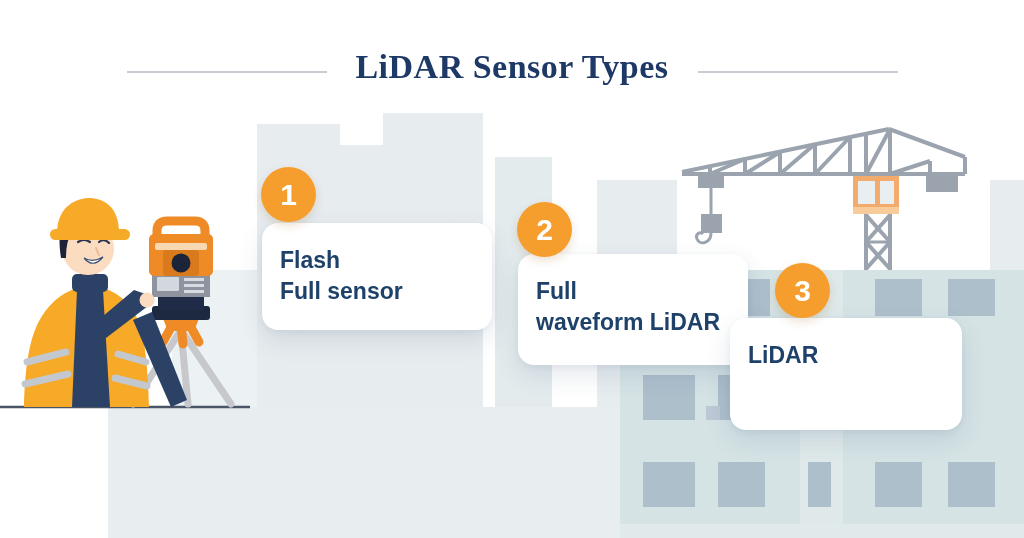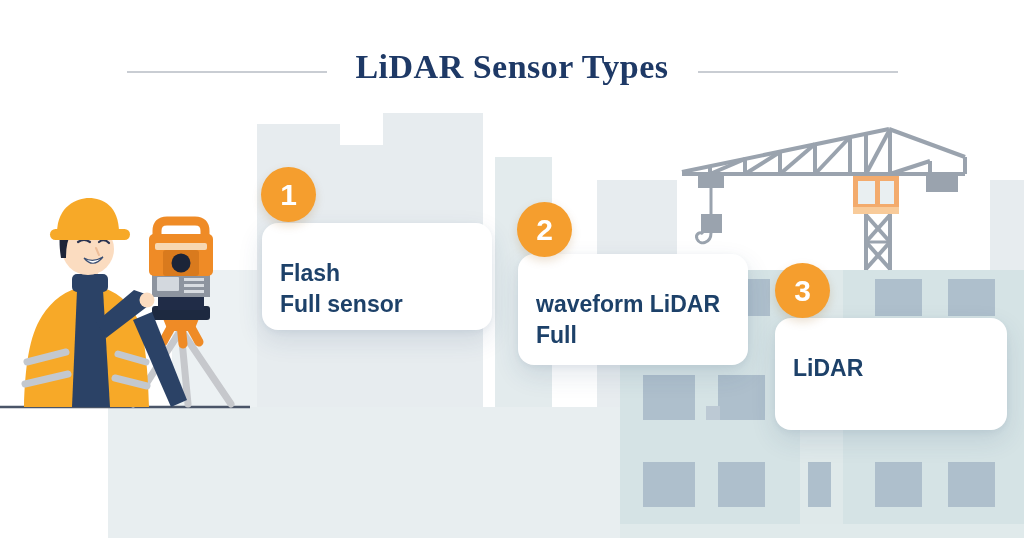--- a/index.html
+++ b/index.html
@@ -17,25 +17,25 @@
   .title-line{position:absolute;top:71px;width:200px;height:2px;background:#c9cdd3;}
   .title-line.left{left:127px;}
   .title-line.right{left:698px;}
   
   .card{
     position:absolute;background:#ffffff;border-radius:16px;
     box-shadow:0 10px 26px rgba(29,62,105,0.12), 0 2px 6px rgba(29,62,105,0.06);
   }
   .card .card-text{
     position:absolute;left:18px;top:22px;
-    font-size:23px;font-weight:700;color:#1d4169;line-height:31px;margin-top:13px;
+    font-size:23px;font-weight:700;color:#1d4169;line-height:31px;
   }
   .card-1{left:262px;top:223px;width:230px;height:107px;}
   .card-2{left:518px;top:254px;width:230px;height:111px;}
-  .card-3{left:775px;top:318px;width:232px;height:112px;}
+  .card-3{left:730px;top:318px;width:232px;height:112px;}
   .badge{
     position:absolute;width:55px;height:55px;border-radius:50%;
     background:#f59e2e;color:#ffffff;font-weight:700;font-size:30px;
     display:flex;align-items:center;justify-content:center;
     box-shadow:0 4px 10px rgba(150,90,10,0.18);
   }
   .badge-1{left:261px;top:167px;}
   .badge-2{left:517px;top:202px;}
   .badge-3{left:775px;top:263px;}
 </style>
@@ -186,22 +186,22 @@
   <div class="card card-1">
     <div class="card-text">
       <div>Flash</div>
       <div>Full sensor</div>
     </div>
   </div>
   <div class="badge badge-1">1</div>
 
   <div class="card card-2">
     <div class="card-text">
+      <div>Full</div>
       <div>waveform LiDAR</div>
-      <div>Full</div>
     </div>
   </div>
   <div class="badge badge-2">2</div>
 
   <div class="card card-3">
     <div class="card-text">
       <div>LiDAR</div>
     </div>
   </div>
   <div class="badge badge-3">3</div>

